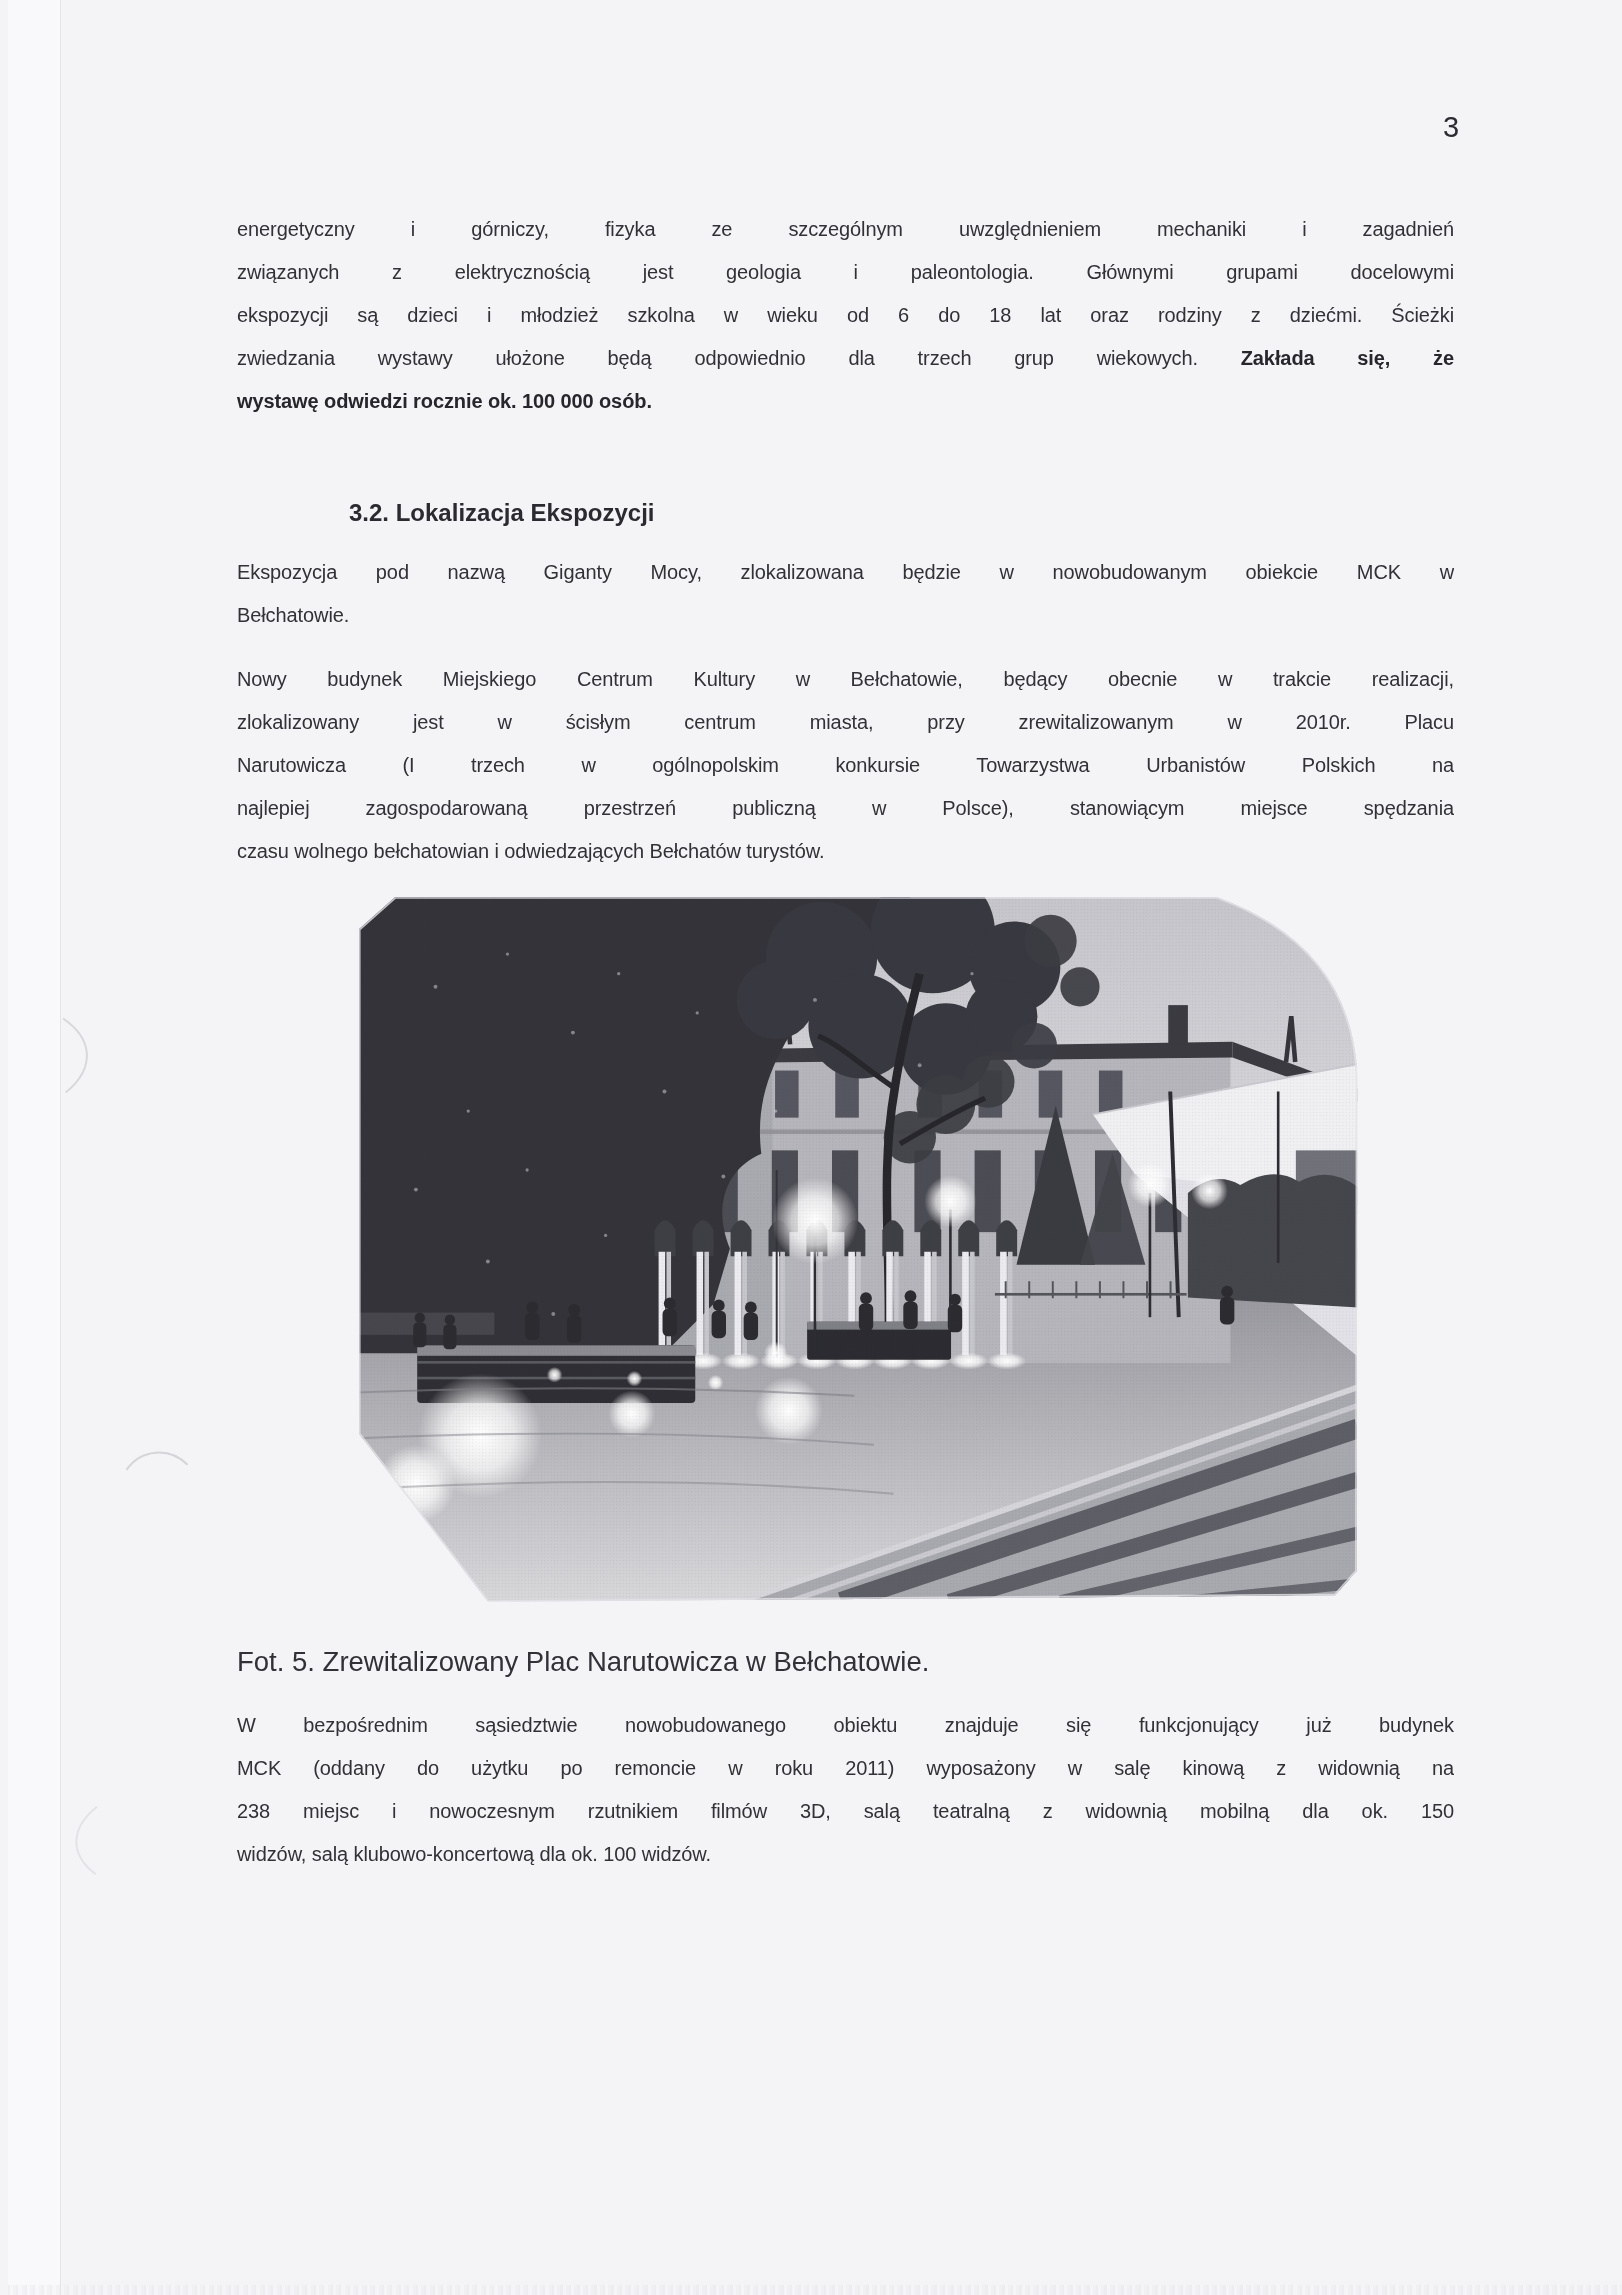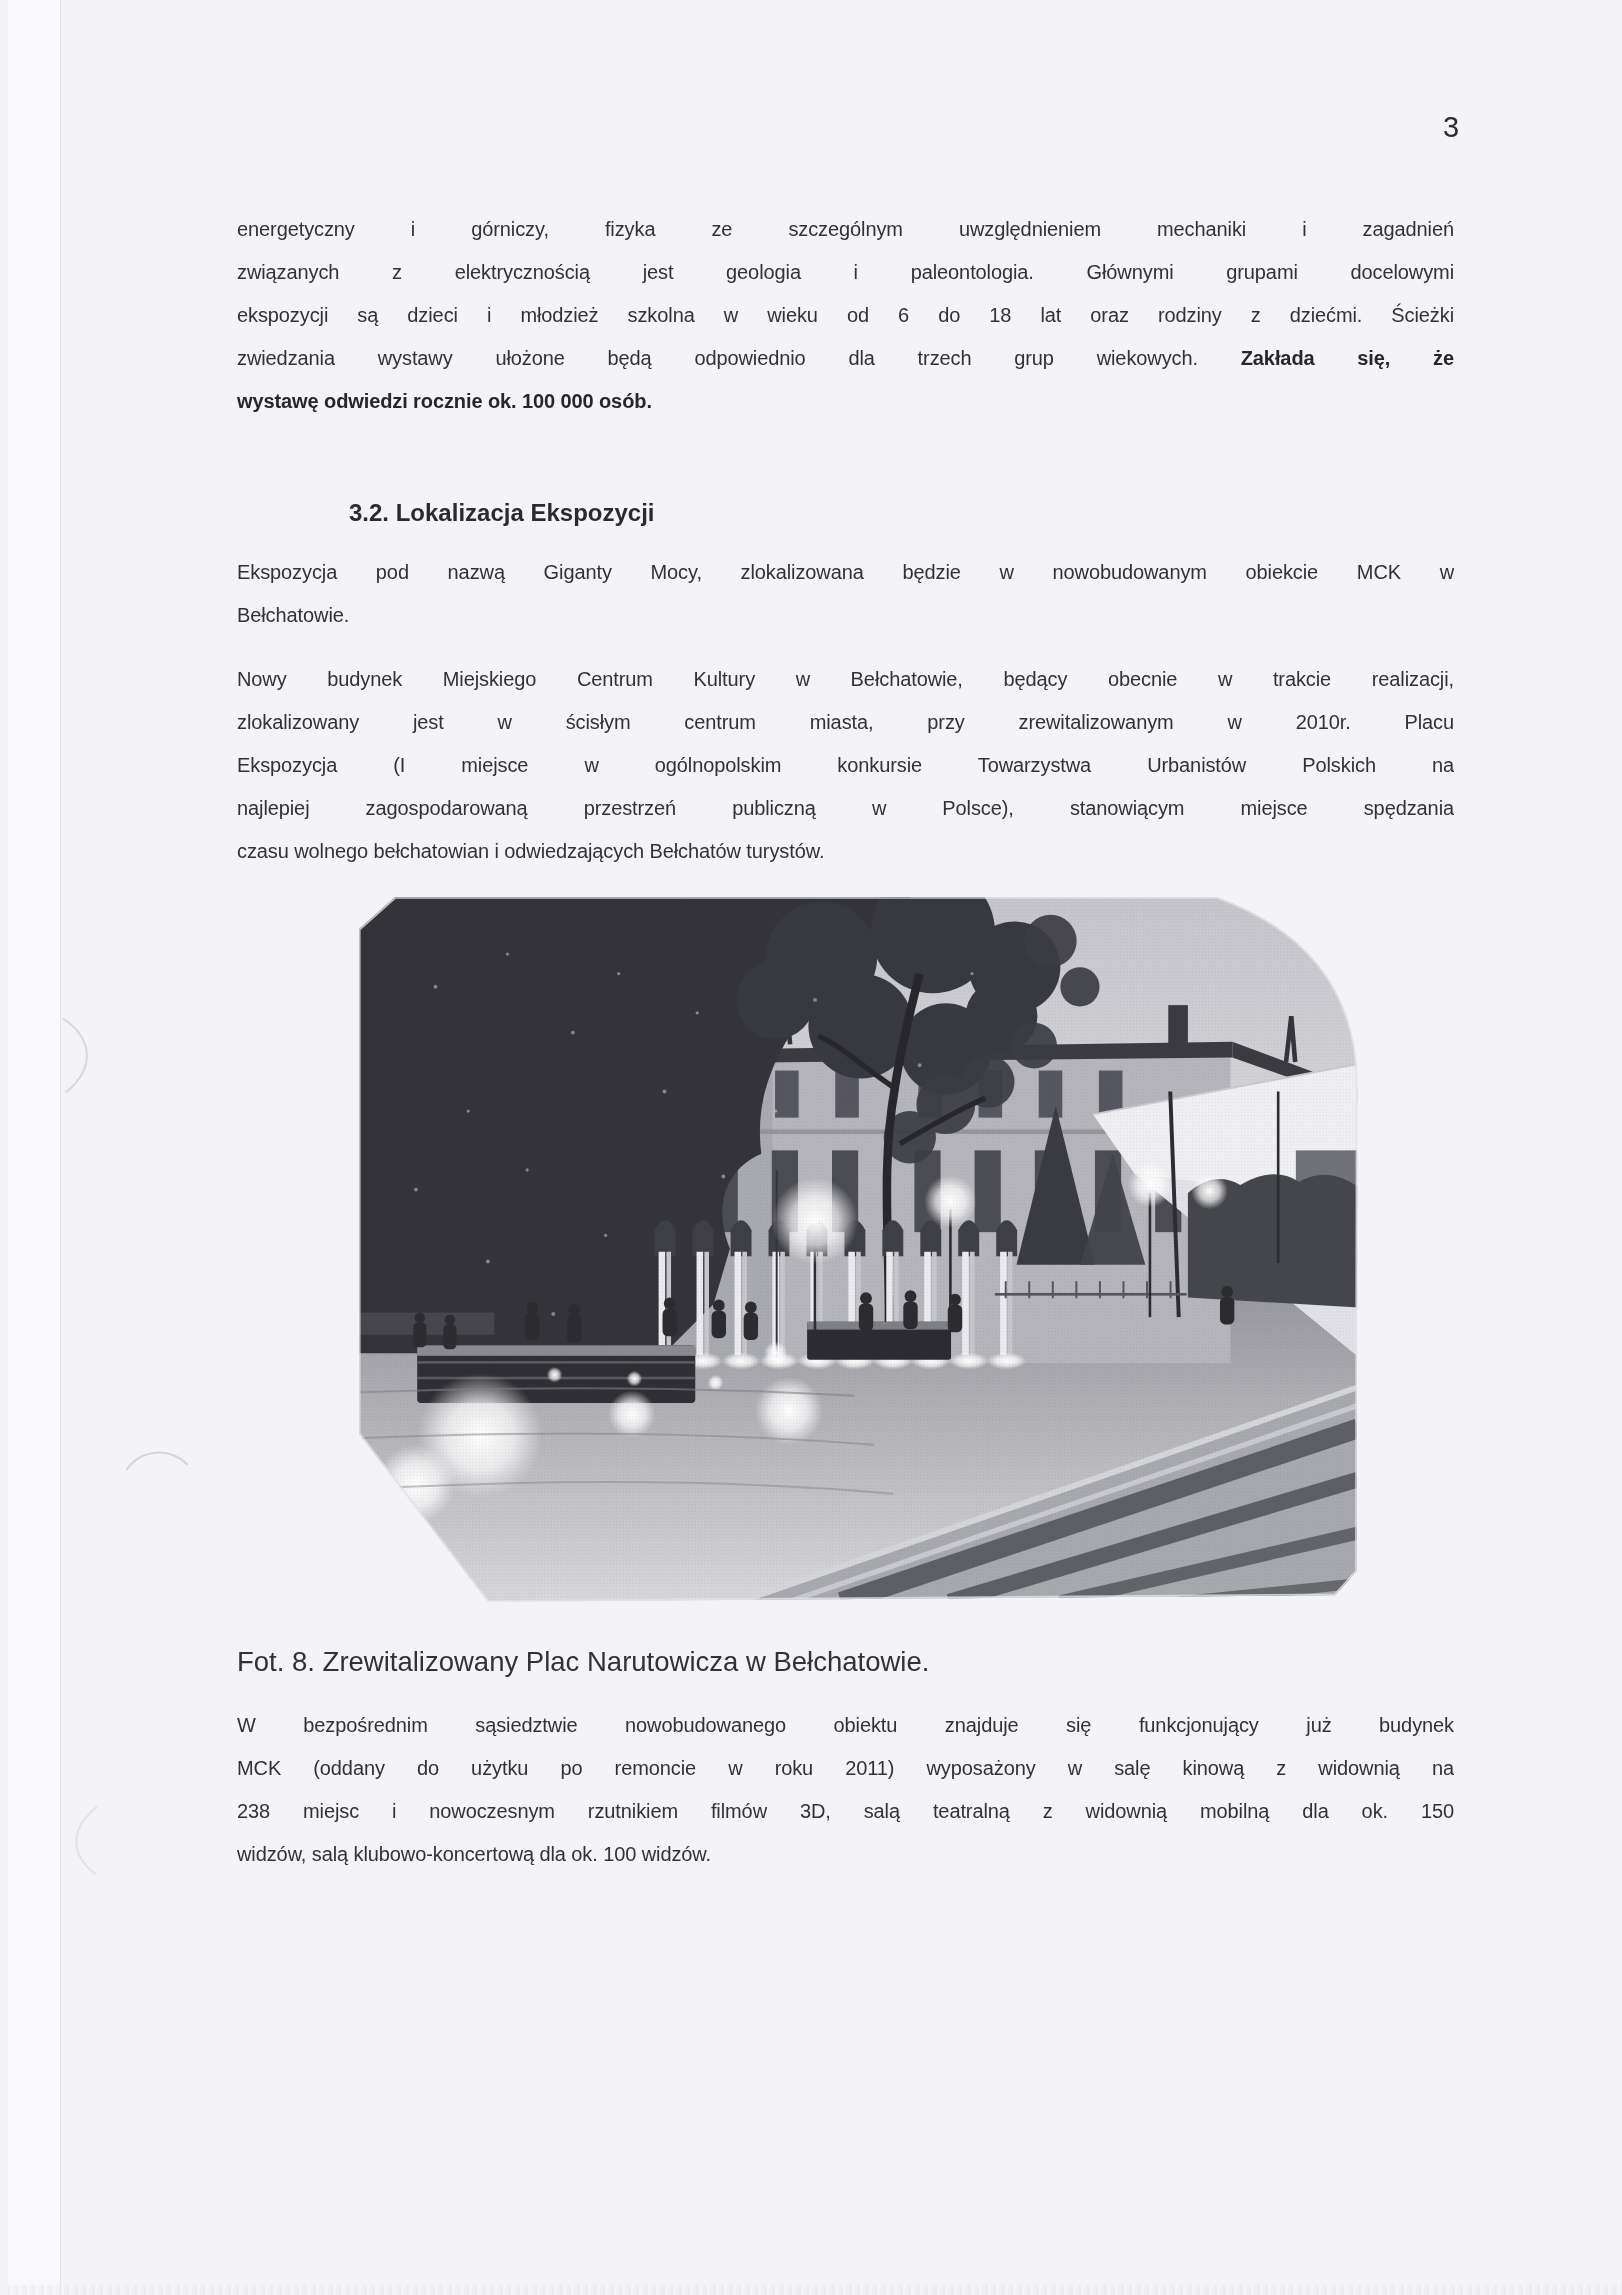--- a/index.html
+++ b/index.html
@@ -49,21 +49,21 @@
 
   <h2 class="heading">3.2. Lokalizacja Ekspozycji</h2>
 
   <div class="para" id="p2">
       <div class="line"><span>Ekspozycja pod nazwą Giganty Mocy, zlokalizowana będzie w nowobudowanym obiekcie MCK w</span></div>
       <div class="line last"><span>Bełchatowie.</span></div>
     </div>
   <div class="para" id="p3">
       <div class="line"><span>Nowy budynek Miejskiego Centrum Kultury w Bełchatowie, będący obecnie w trakcie realizacji,</span></div>
       <div class="line"><span>zlokalizowany jest w ścisłym centrum miasta, przy zrewitalizowanym w 2010r. Placu</span></div>
-      <div class="line"><span>Ekspozycja (I miejsce w ogólnopolskim konkursie Towarzystwa Urbanistów Polskich na</span></div>
+      <div class="line"><span>Narutowicza (I trzech w ogólnopolskim konkursie Towarzystwa Urbanistów Polskich na</span></div>
       <div class="line"><span>najlepiej zagospodarowaną przestrzeń publiczną w Polsce), stanowiącym miejsce spędzania</span></div>
       <div class="line last"><span>czasu wolnego bełchatowian i odwiedzających Bełchatów turystów.</span></div>
     </div>
 
   <svg class="photo" viewBox="0 0 1530 1080" role="img" aria-label="Nocne zdjęcie zrewitalizowanego Placu Narutowicza w Bełchatowie: podświetlana fontanna przed zabytkowym budynkiem, ciemne drzewa, biały żagiel zadaszenia i oświetlony plac">
     <defs>
       <clipPath id="frame">
         <path d="M58,3 L1315,3 Q1520,78 1529,275 L1528,1033 L1495,1070 L200,1080 L3,823 L3,52 Z"></path>
       </clipPath>
       <linearGradient id="sky" x1="0" y1="0" x2="0" y2="1">
@@ -305,21 +305,21 @@
         <line x1="905" y1="1080" x2="1530" y2="893" stroke="#5e5e66" stroke-width="24"></line>
         <line x1="1075" y1="1080" x2="1530" y2="975" stroke="#63636b" stroke-width="20"></line>
         <line x1="1255" y1="1080" x2="1530" y2="1052" stroke="#686870" stroke-width="16"></line>
       </g>
 
       <rect x="0" y="0" width="1530" height="1080" fill="url(#ht)"></rect>
       <path d="M58,3 L1315,3 Q1520,78 1529,275 L1528,1033 L1495,1070 L200,1080 L3,823 L3,52 Z" fill="none" stroke="#e2e2e7" stroke-width="5" opacity="0.8"></path>
     </g>
   </svg>
 
-  <div class="caption">Fot. 8. Zrewitalizowany Plac Narutowicza w Bełchatowie.</div>
+  <div class="caption">Fot. 5. Zrewitalizowany Plac Narutowicza w Bełchatowie.</div>
 
   <div class="para" id="p4">
       <div class="line"><span>W bezpośrednim sąsiedztwie nowobudowanego obiektu znajduje się funkcjonujący już budynek</span></div>
       <div class="line"><span>MCK (oddany do użytku po remoncie w roku 2011) wyposażony w salę kinową z widownią na</span></div>
       <div class="line"><span>238 miejsc i nowoczesnym rzutnikiem filmów 3D, salą teatralną z widownią mobilną dla ok. 150</span></div>
       <div class="line last"><span>widzów, salą klubowo-koncertową dla ok. 100 widzów.</span></div>
     </div>
 
   <svg class="arc-mark" style="left:54px;top:1013px" width="52" height="85" viewBox="0 0 80 130">
     <path d="M14,8 C58,38 66,82 18,122" stroke="#d7d7dc" stroke-width="3" fill="none"></path>

